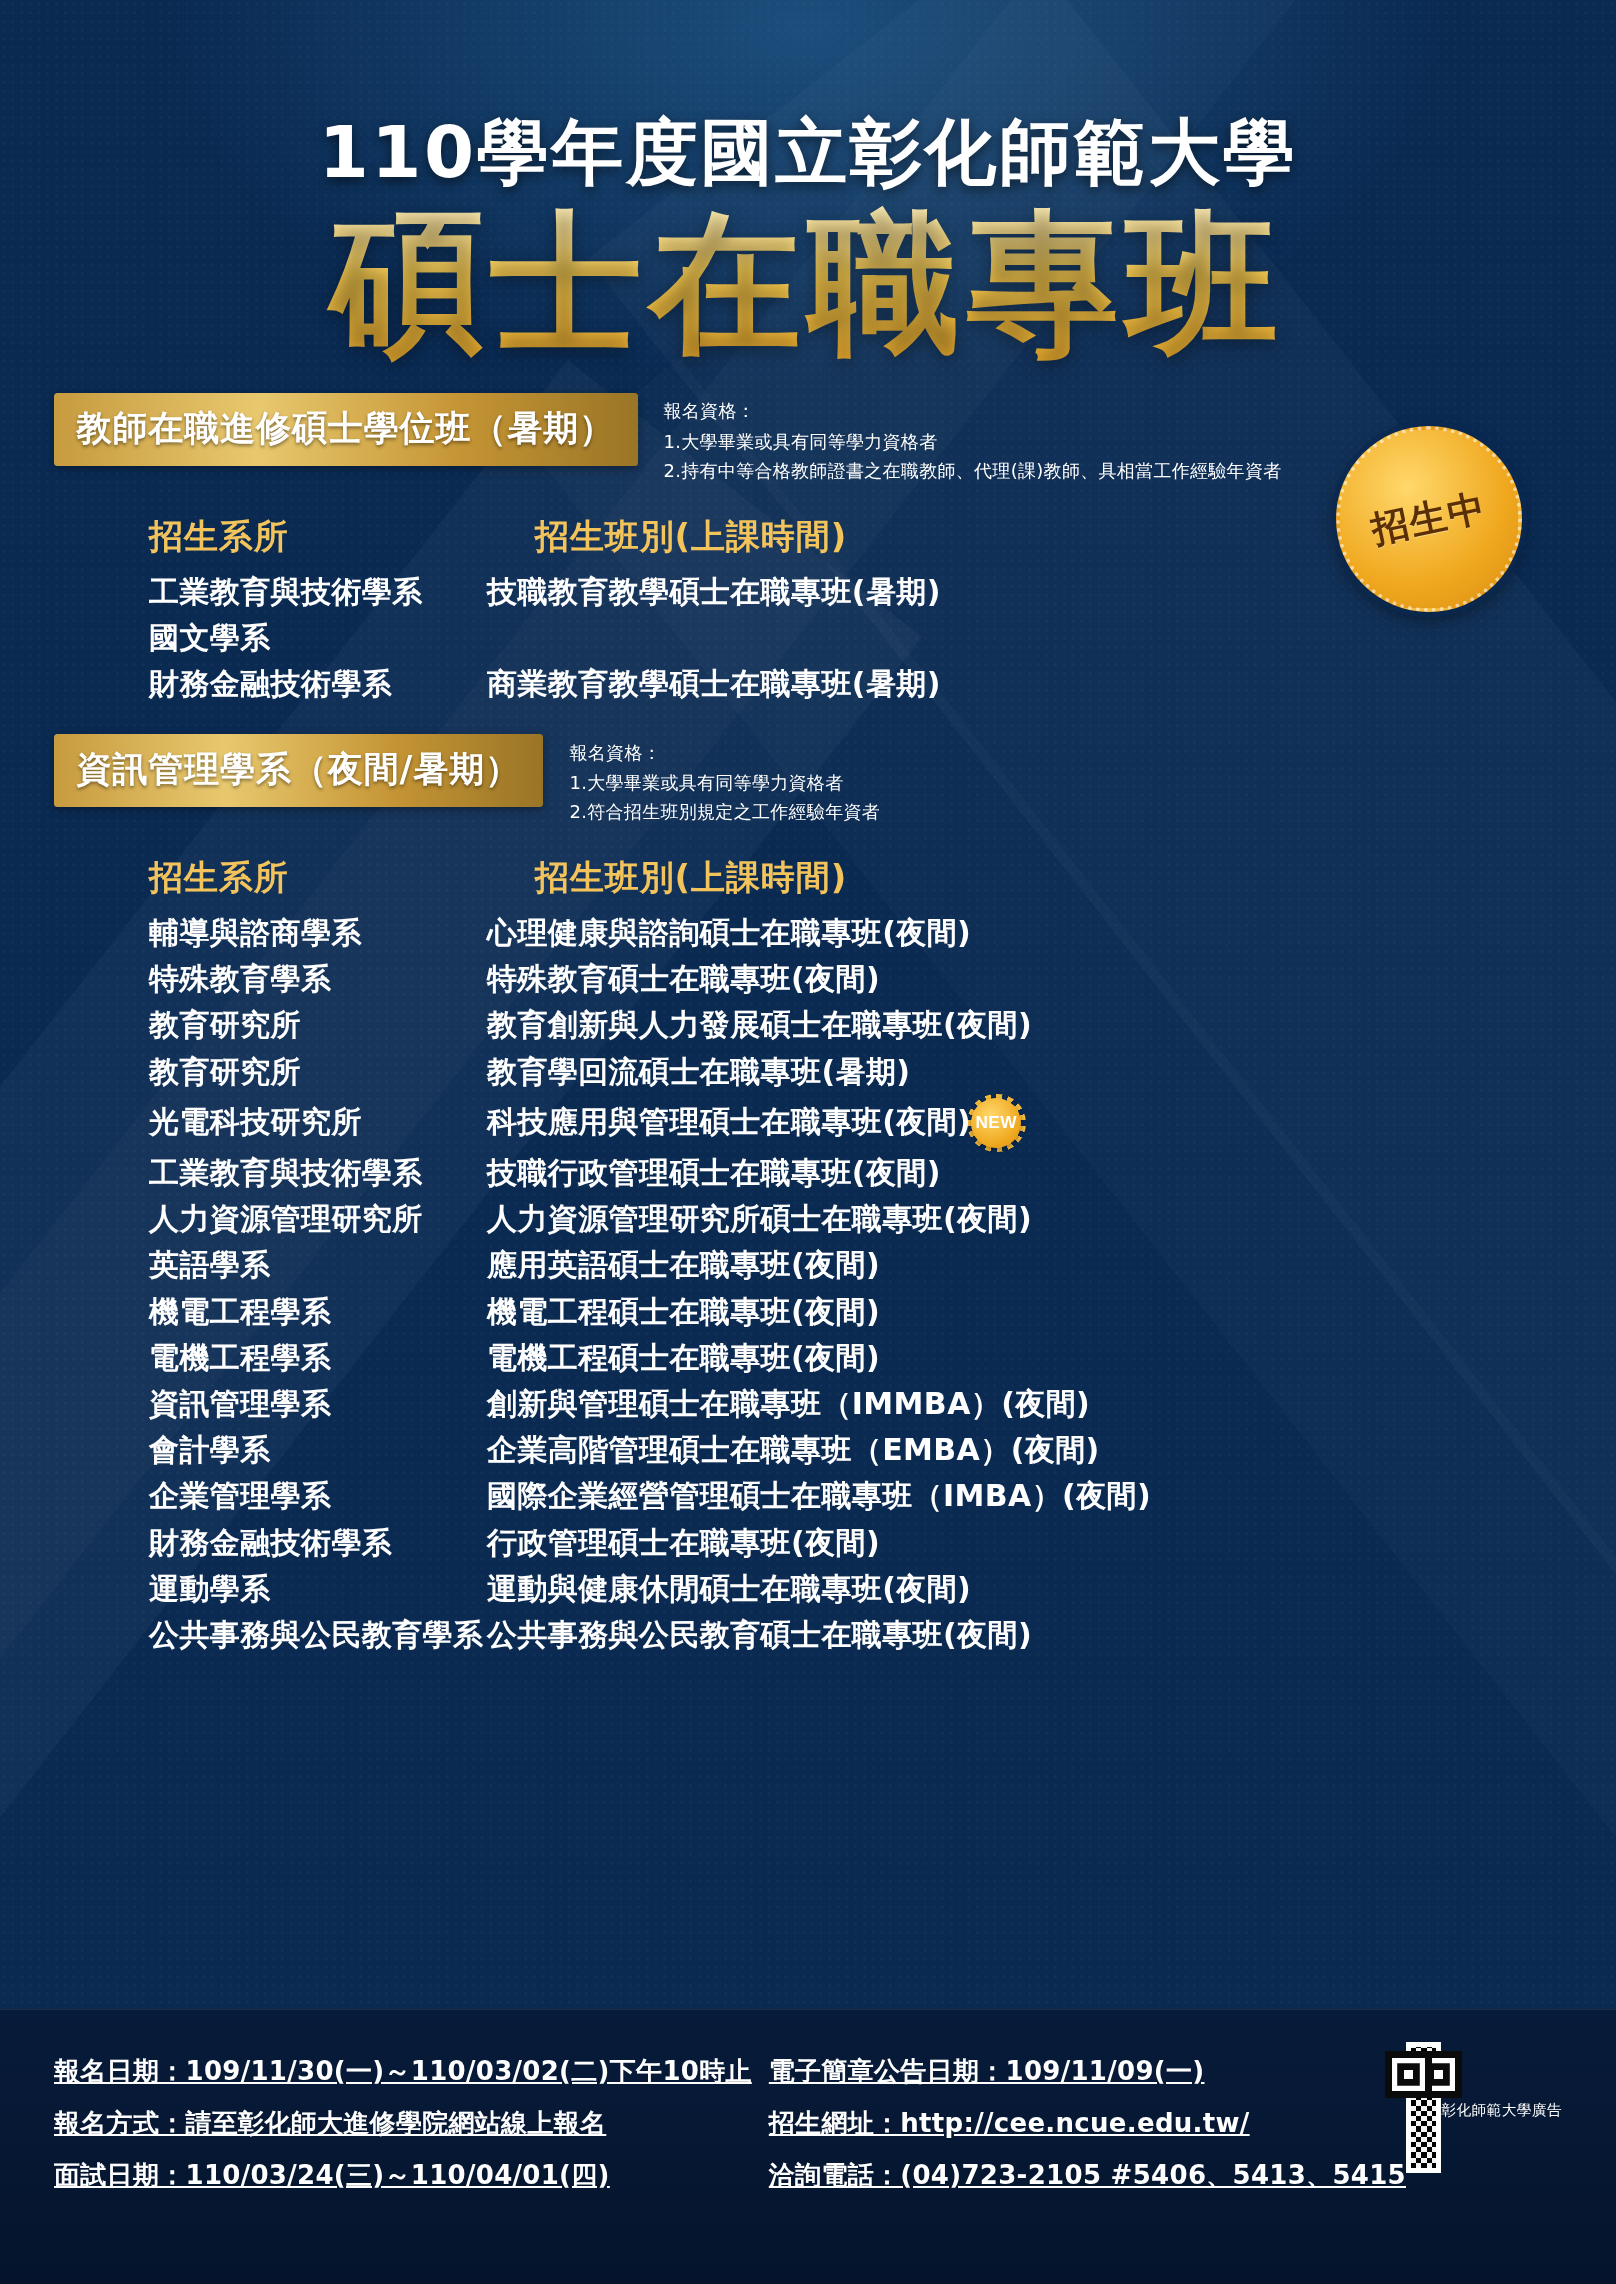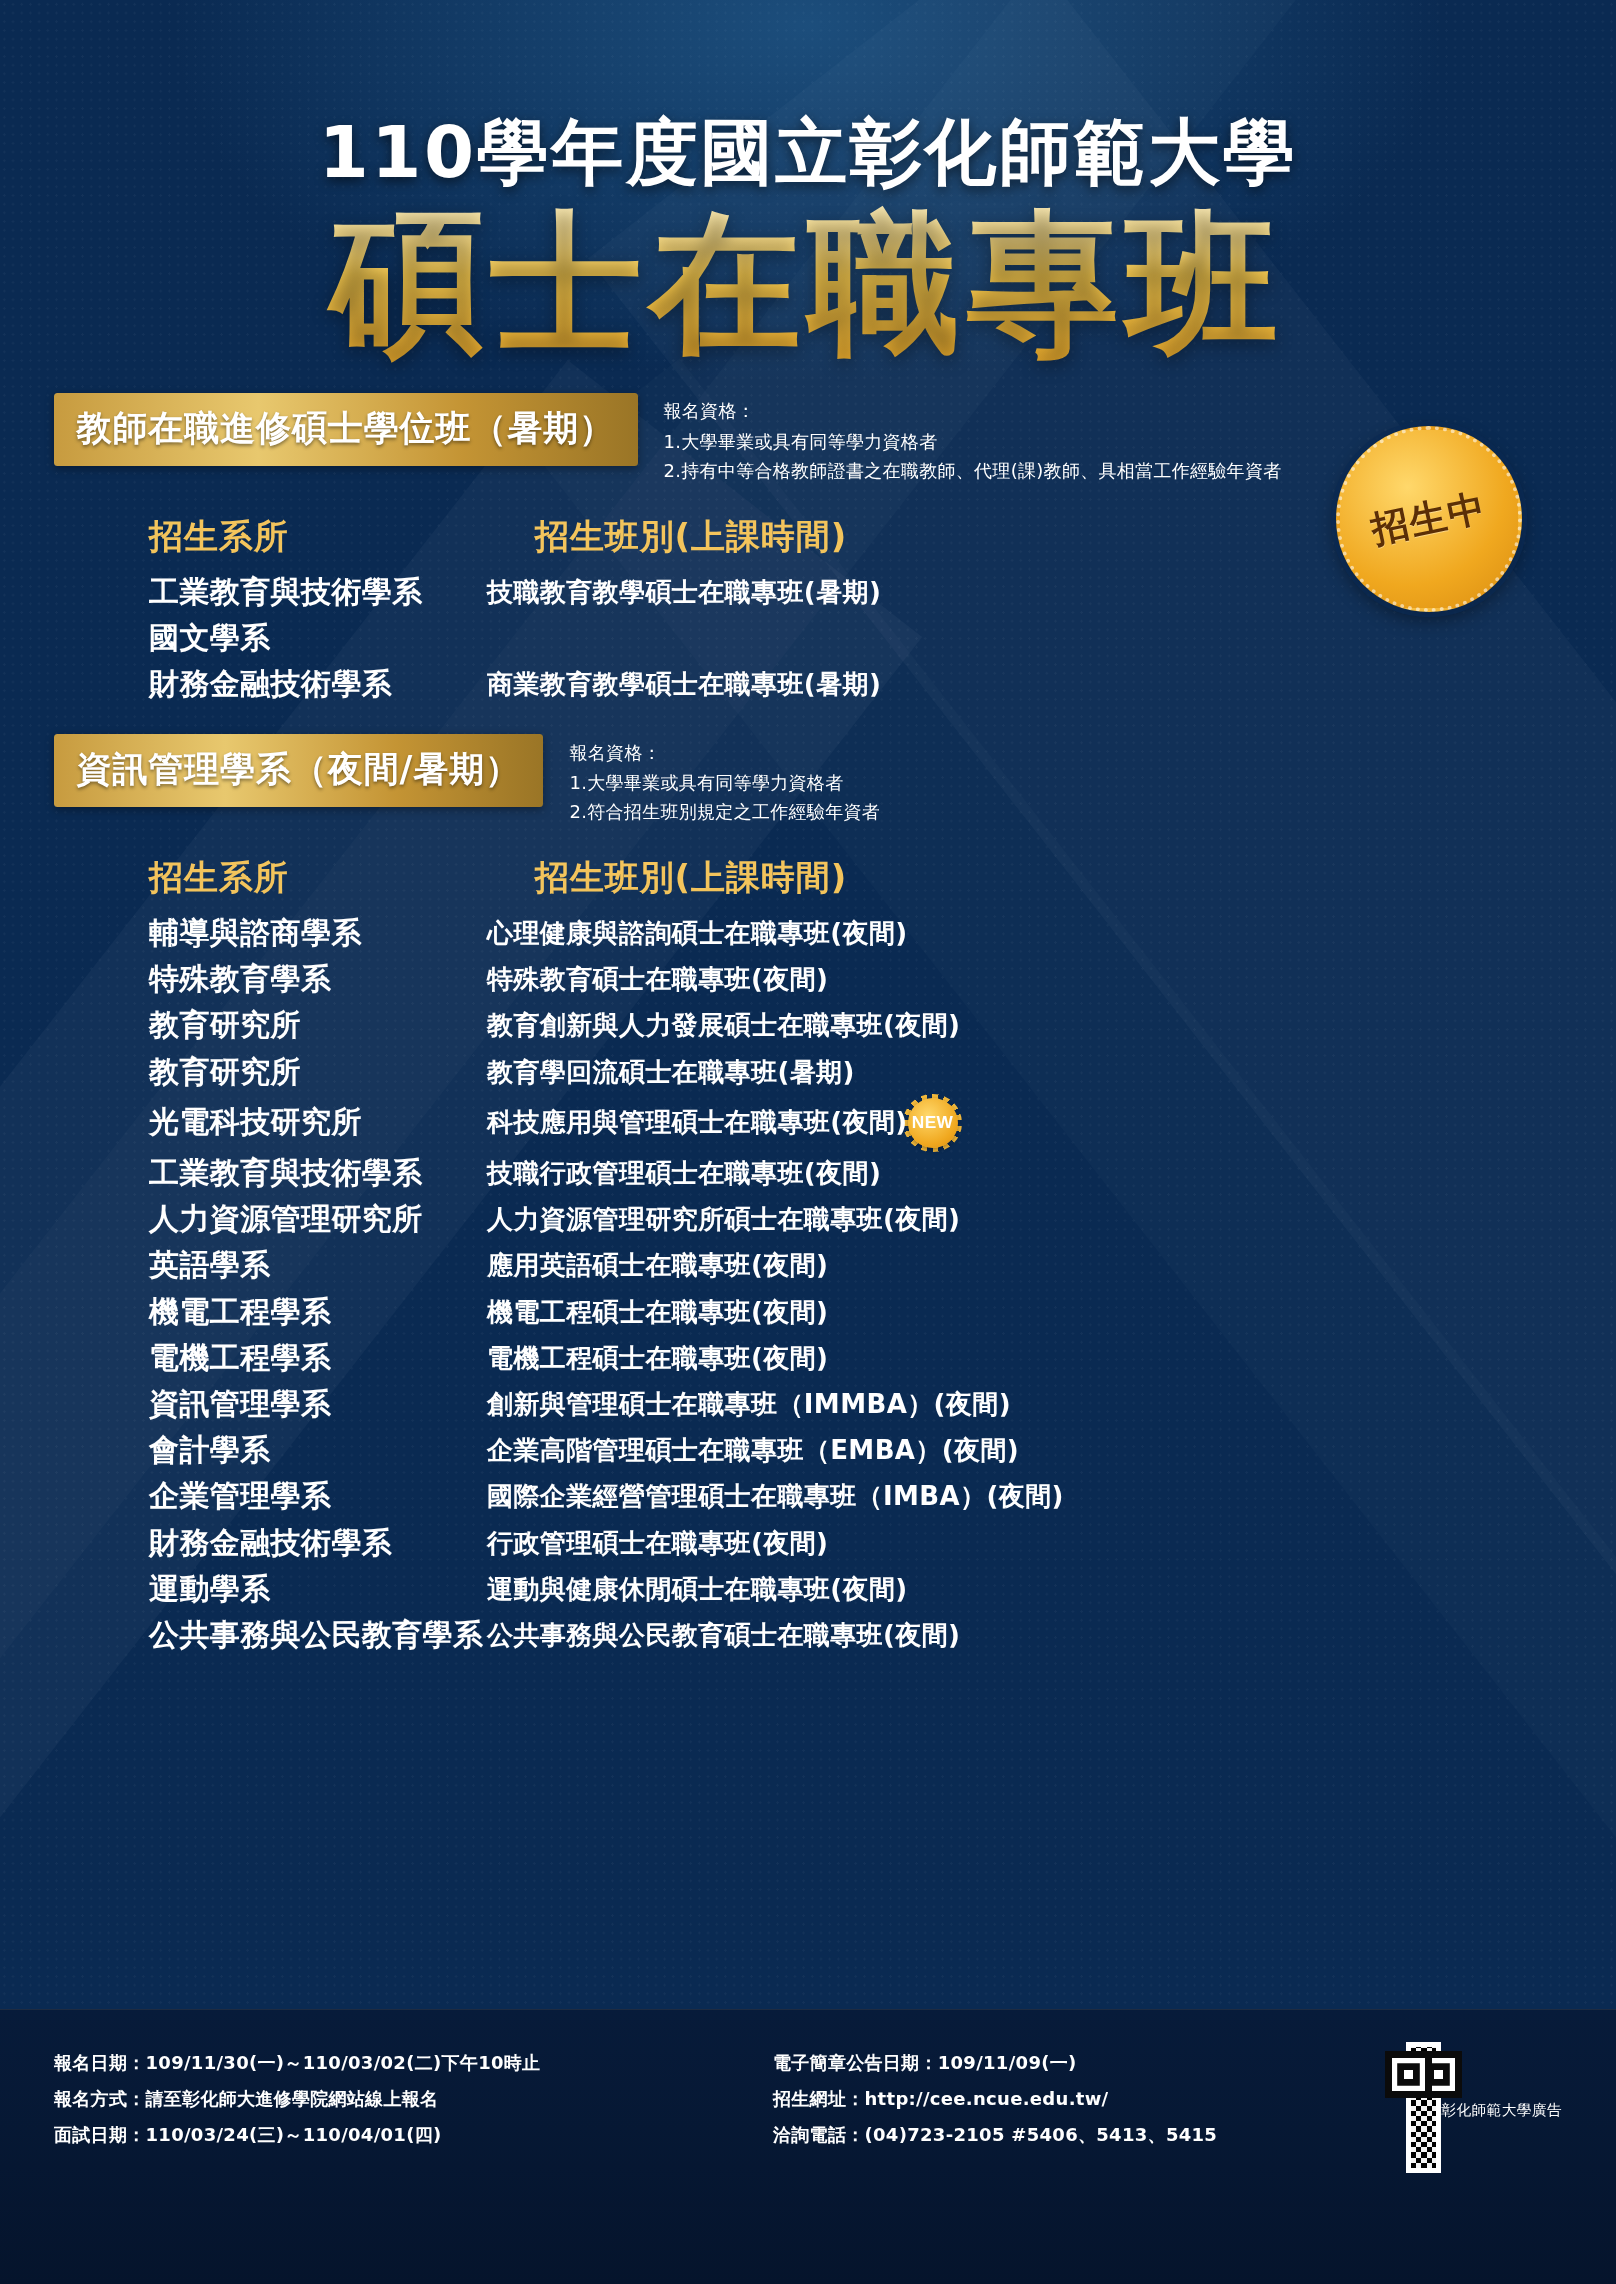--- a/index.html
+++ b/index.html
@@ -186,21 +186,21 @@
     font-family: "DejaVu Sans", "Liberation Sans", sans-serif;
     font-weight: bold;
     font-size: 30px;
     color: #ffffff;
     letter-spacing: 0.4px;
     white-space: nowrap;
   }
   .row .prog {
     font-family: "DejaVu Sans", "Liberation Sans", sans-serif;
     font-weight: bold;
-    font-size: 26px;
+    font-size: 30px;
     color: #ffffff;
     letter-spacing: 0.4px;
     white-space: nowrap;
   }
   .new-badge {
     display: inline-flex;
     align-items: center;
     justify-content: center;
     width: 50px;
     height: 50px;
@@ -240,24 +240,25 @@
     z-index: 8;
     padding: 35px 54px 0 54px;
     box-sizing: border-box;
     display: flex;
     align-items: flex-start;
   }
   .footer-col {
     color: #ffffff;
     font-family: "DejaVu Sans", "Liberation Sans", sans-serif;
     font-weight: bold;
-    font-size: 18px;
+    font-size: 26px;
     line-height: 2.0;
     letter-spacing: 0.3px;
     white-space: nowrap;
+    text-decoration: underline;
   }
   .footer-col.c1 { width: 719px; }
   .footer-col.c2 { flex: 1; }
   .footer-col .link { color: #ffffff; }
 
   .qr-wrap {
     width: 156px;
     display: flex;
     flex-direction: row;
     align-items: center;

